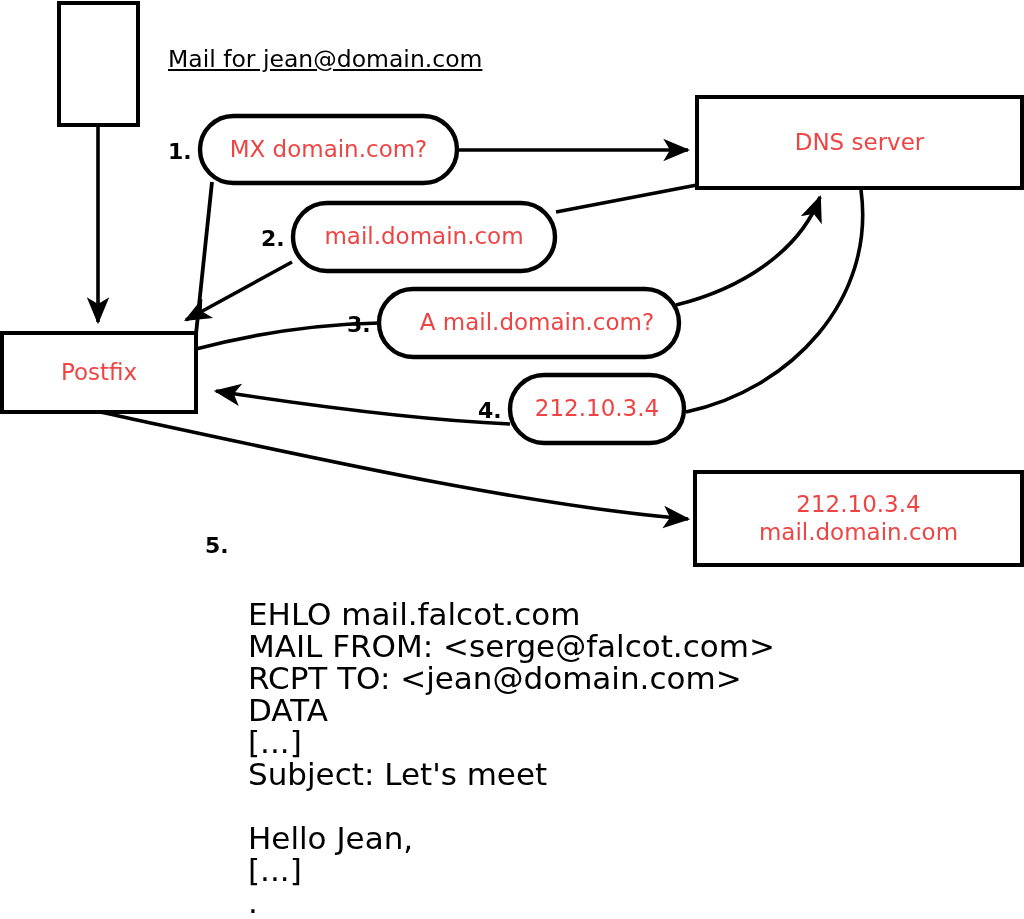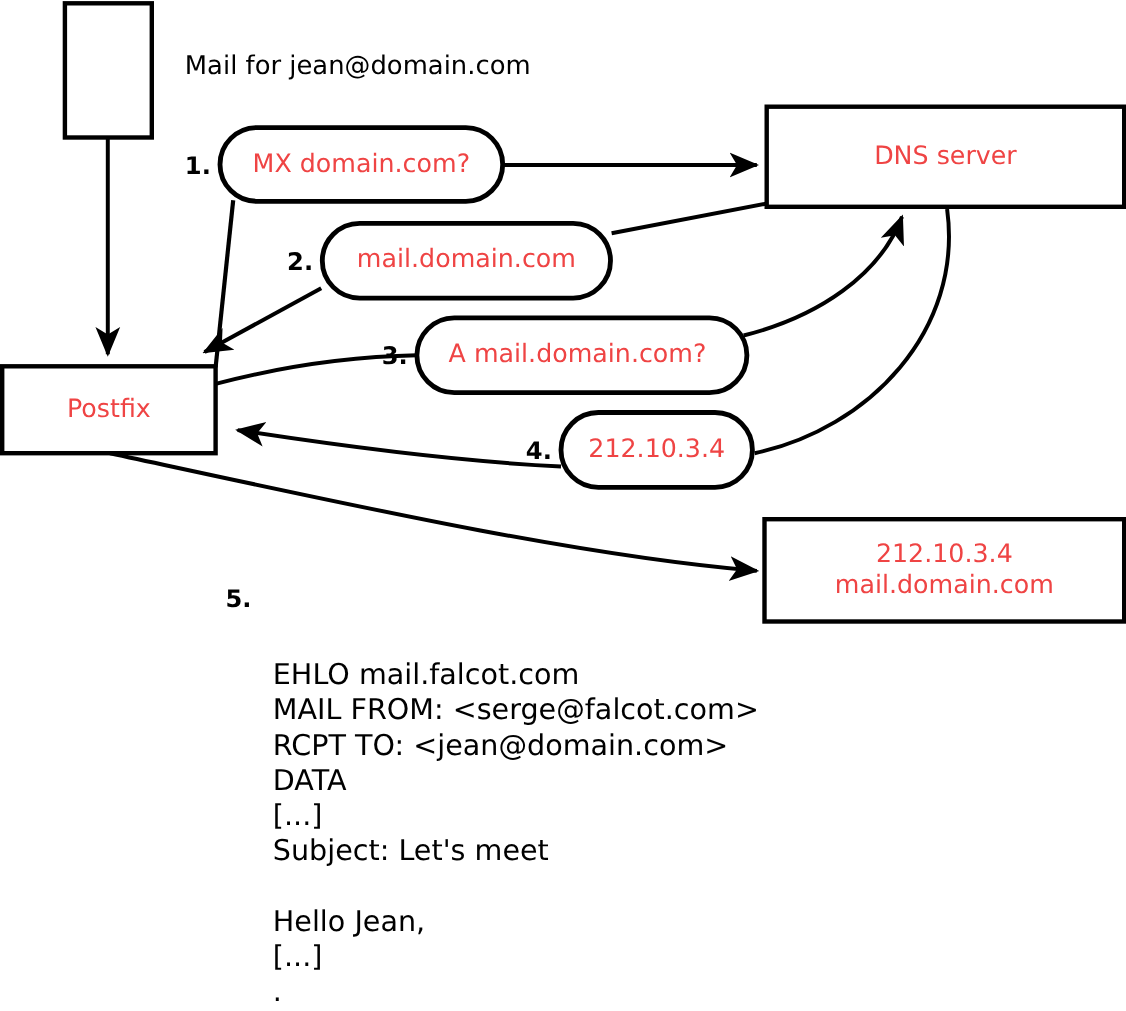--- a/index.html
+++ b/index.html
@@ -46,21 +46,21 @@
   }
   .step-num {
     position: absolute;
     font-size: 22px;
     font-weight: bold;
     color: #000;
     white-space: pre;
   }
   .smtp-block {
     position: absolute;
-    font-size: 26px;
+    font-size: 31px;
     line-height: 32px;
     white-space: pre-line;
     color: #000;
   }
 </style>
 </head>
 <body>
 
 <div id="canvas">
 
@@ -102,37 +102,37 @@
     </g>
 
     <g fill="#ffffff" stroke="#000" stroke-width="4.4">
       <rect x="200" y="116" width="257" height="67" rx="33.5" ry="33.5"></rect>
       <rect x="293" y="203" width="262" height="68" rx="34" ry="34"></rect>
       <rect x="379" y="289" width="300" height="68" rx="34" ry="34"></rect>
       <rect x="510" y="375" width="174" height="68" rx="34" ry="34"></rect>
     </g>
   </svg>
 
-  <div class="free-text" style="left:168px; top:45px;">Mail for jean@domain.com</div>
+  <div class="free-text" style="left:168px; top:45px;text-decoration:underline;">Mail for jean@domain.com</div>
 
   <div class="node-text" style="left:697px; top:97px; width:325px; height:91px;">DNS server</div>
 
   <div class="node-text" style="left:2px; top:333px; width:194px; height:79px;">Postfix</div>
 
   <div class="node-text" style="left:695px; top:472px; width:327px; height:93px;">212.10.3.4
 mail.domain.com</div>
 
   <div class="step-num" style="left:168px; top:139px;">1.</div>
   <div class="node-text" style="left:200px; top:116px; width:257px; height:67px;">MX domain.com?</div>
 
   <div class="step-num" style="left:261px; top:226px;">2.</div>
   <div class="node-text" style="left:293px; top:203px; width:262px; height:68px;">mail.domain.com</div>
 
   <div class="step-num" style="left:347px; top:312px;">3.</div>
-  <div class="node-text" style="left:375px; top:289px; width:300px; height:68px;">A mail.domain.com?</div>
+  <div class="node-text" style="left:387px; top:289px; width:300px; height:68px;">A mail.domain.com?</div>
 
   <div class="step-num" style="left:478px; top:398px;">4.</div>
   <div class="node-text" style="left:510px; top:375px; width:174px; height:68px;">212.10.3.4</div>
 
   <div class="step-num" style="left:205px; top:533px;">5.</div>
 
   <div class="smtp-block" style="left:248px; top:598px;">EHLO mail.falcot.com
 MAIL FROM: &lt;serge@falcot.com&gt;
 RCPT TO: &lt;jean@domain.com&gt;
 DATA

